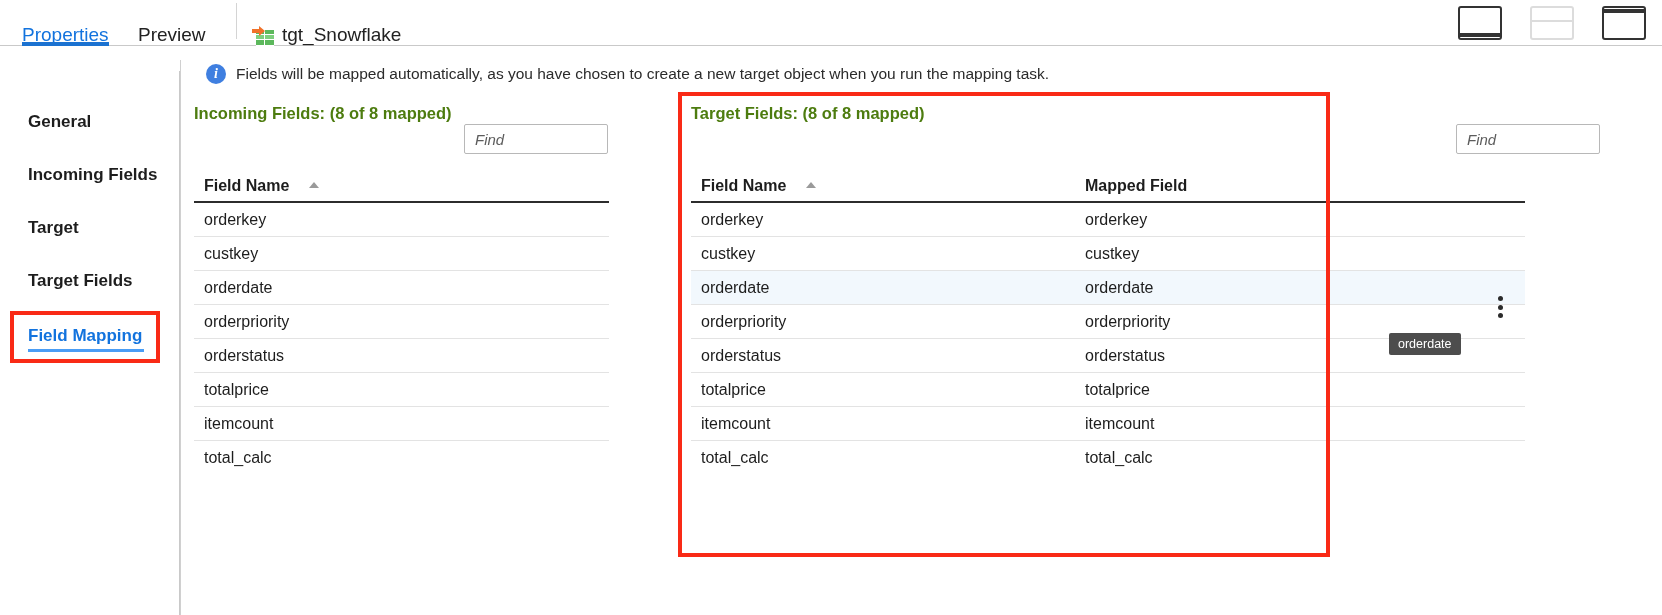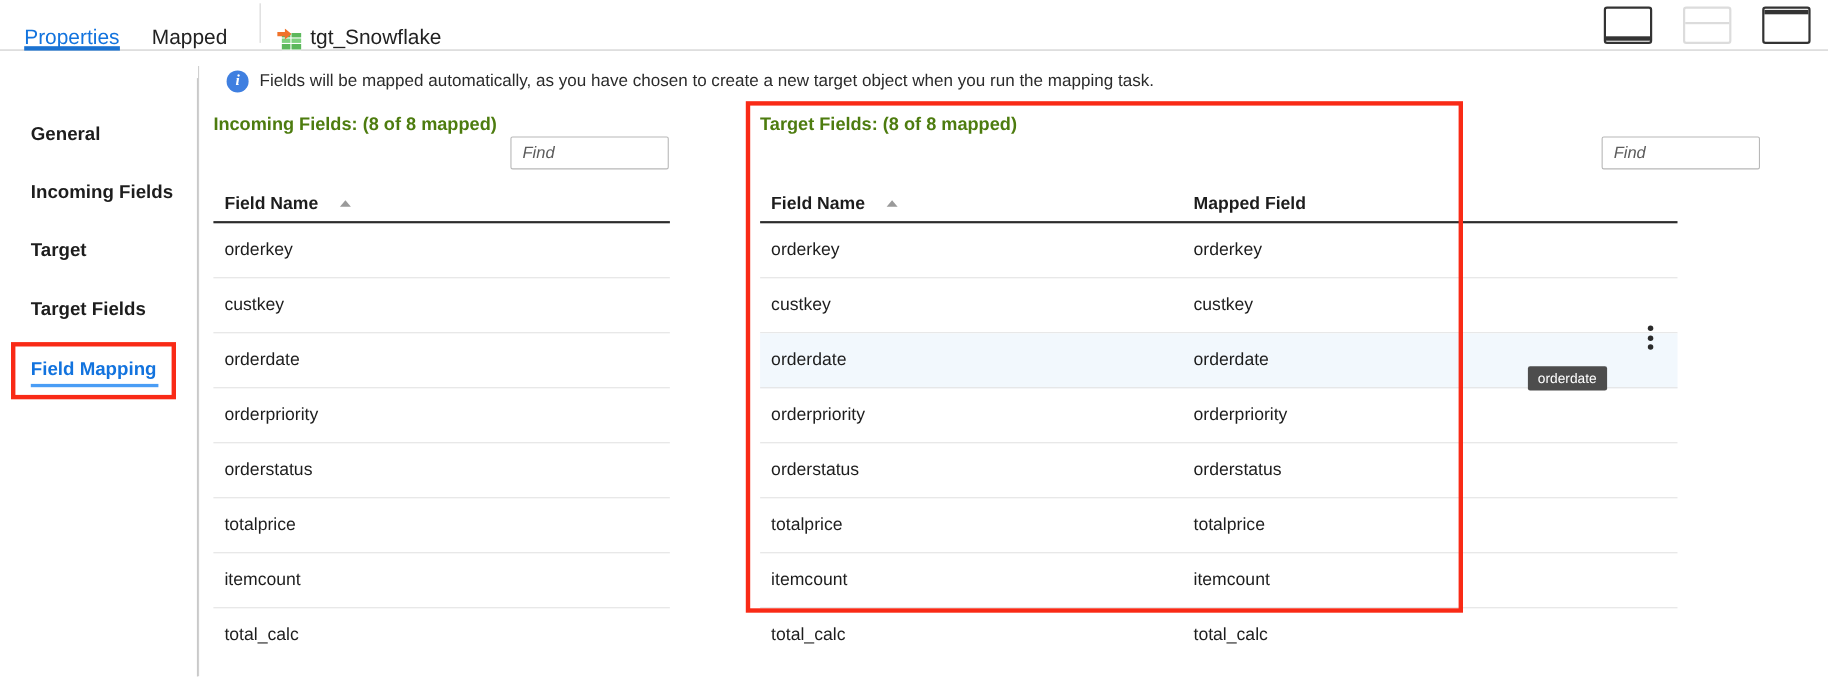--- a/index.html
+++ b/index.html
@@ -125,21 +125,21 @@
     width:0; height:0; border-left:5px solid transparent; border-right:5px solid transparent;
     border-bottom:6px solid #9a9a9a; display:inline-block; margin-bottom:3px;
   }
   .th-fieldname { left: 10px; gap: 20px; }
   .th-mapped    { left: 394px; margin-top: 24px; }
 
   .rows { position:absolute; top:156px; left:0; }
   #rows-incoming { width: 415px; }
   #rows-target   { width: 834px; }
   .row {
-    position:relative; height: 50px; border-bottom:1px solid #e3e3e3;
+    position:relative; height: 34px; border-bottom:1px solid #e3e3e3;
     display:flex; align-items:center;
   }
   .row.selected { background:#f2f8fd; }
   .cell { position:absolute; font-size:16px; color:#1d1d1d; white-space:nowrap; }
   .cell-name   { left: 10px; }
   .cell-mapped { left: 394px; }
 
   
   #panel-divider {
     position:absolute; left:180px; top:60px; width:1px; height:555px; background:#d0d0d0;
@@ -171,21 +171,21 @@
 <body>
 
 <div id="tabbar">
 
   <div class="tab" id="tab-properties">
     <span>Properties</span>
     <span class="tab-underline"></span>
   </div>
 
   <div class="tab" id="tab-preview">
-    <span>Mapped</span>
+    <span>Preview</span>
   </div>
 
   <div class="tab-sep"></div>
 
   <div class="tab" id="tab-target">
     <span class="sf-icon">
       <svg class="grid" viewBox="0 0 18 16" xmlns="http://www.w3.org/2000/svg">
         <rect x="0" y="0" width="18" height="16" fill="#ffffff"></rect>
         <rect x="0" y="0" width="8" height="4" fill="#5cb85c"></rect>
         <rect x="9" y="0" width="9" height="4" fill="#5cb85c"></rect>

